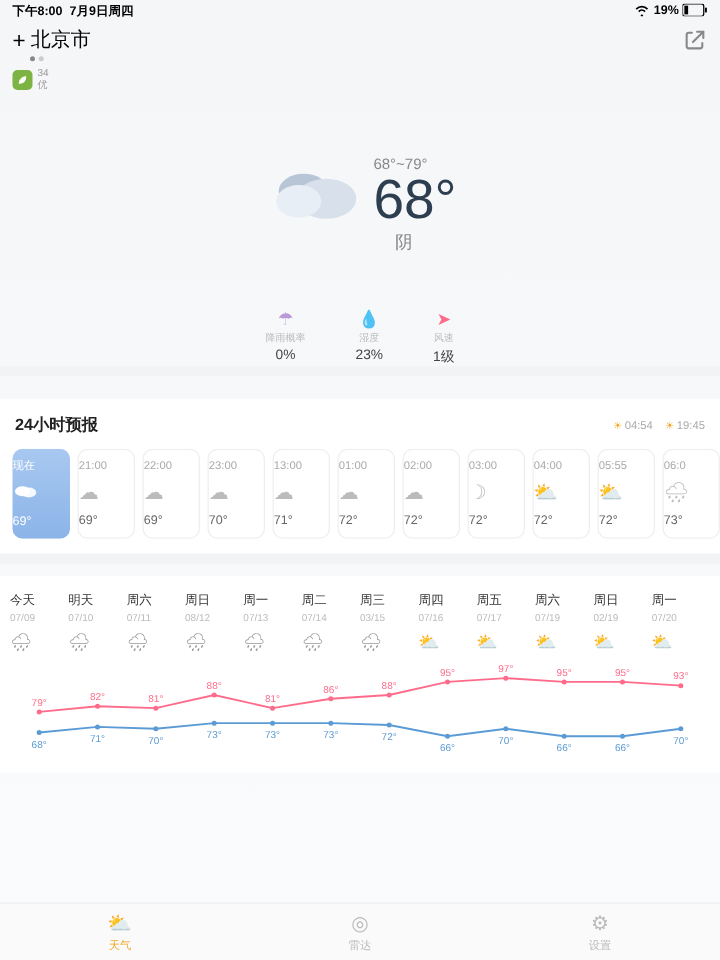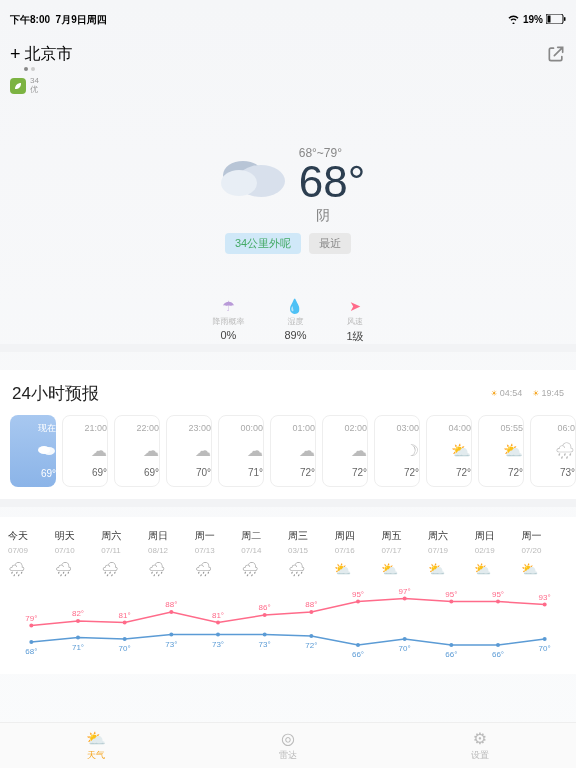--- a/index.html
+++ b/index.html
@@ -1,17 +1,17 @@
 <!DOCTYPE html>
 <html><head>
 <meta charset="utf-8">
 <style>
 *{margin:0;padding:0;box-sizing:border-box;font-family:-apple-system,"PingFang SC",sans-serif}
 body{width:576px;height:768px;overflow:hidden;background:linear-gradient(180deg,#f5f6f8 0%,#fafbfc 100%);position:relative}
-.status-bar{display:flex;justify-content:space-between;align-items:center;padding:13px 10px;font-size:10px;font-weight:600;color:#000}
+.status-bar{display:flex;justify-content:space-between;align-items:center;padding:2px 10px;font-size:10px;font-weight:600;color:#000}
 .status-right{display:flex;align-items:flex-start;gap:3px}
 .header{display:flex;justify-content:space-between;align-items:flex-start;padding:4px 10px}
 .location{display:flex;flex-direction:column;gap:2px}
 .loc-row{display:flex;align-items:center;gap:4px;font-size:16px;font-weight:500}
 .plus{font-size:18px;font-weight:300}
 .dots{display:flex;gap:3px;margin-left:14px}
 .dot{width:4px;height:4px;border-radius:50%;background:#ccc}
 .dot.active{background:#888}
 .share-btn{width:20px;height:20px;color:#666}
 .aqi{display:flex;align-items:center;gap:4px;margin:2px 0 0 10px}
@@ -32,25 +32,25 @@
 .metrics{display:flex;justify-content:center;gap:40px;margin-top:44px}
 .metric{display:flex;flex-direction:column;align-items:center;gap:2px}
 .metric-icon{height:16px;font-size:14px}
 .metric-label{font-size:8px;color:#bbb}
 .metric-val{font-size:11px;color:#444;font-weight:500}
 .rain-i{color:#b99ad8}
 .hum-i{color:#5bb4e8}
 .wind-i{color:#ff6b8a}
 .section{margin-top:18px;background:#fff;padding:12px 0}
 .sec-head{display:flex;justify-content:space-between;align-items:center;padding:0 12px;margin-bottom:10px}
-.sec-title{font-size:17px;font-weight:400;color:#222}
+.sec-title{font-size:13px;font-weight:700;color:#222}
 .sun-times{display:flex;gap:10px;font-size:9px;color:#aaa}
 .sun-times span::before{content:"☀";color:#f5a623;margin-right:2px;font-size:8px}
 .hourly{display:flex;gap:6px;padding:0 10px;overflow:hidden}
-.hour-card{flex:0 0 46px;height:72px;border:1px solid #eee;border-radius:8px;display:flex;flex-direction:column;align-items:flex-end;justify-content:space-around;padding:4px 0;font-size:9px}
+.hour-card{flex:0 0 46px;height:72px;border:1px solid #eee;border-radius:8px;display:flex;flex-direction:column;align-items:flex-start;justify-content:space-around;padding:4px 0;font-size:9px}
 .hour-card.now{background:linear-gradient(180deg,#a8c8f0,#8bb4e8);color:#fff;border:none}
 .hour-card .ht{color:#aaa;font-size:9px}
 .hour-card.now .ht{color:#fff}
 .hour-card .hi{font-size:16px;color:#bbb}
 .hour-card.now .hi{color:#fff}
 .hour-card .htemp{font-size:10px;color:#666}
 .hour-card.now .htemp{color:#fff;font-weight:500}
 .daily-sec{margin-top:10px}
 .daily-head .chev{color:#ccc;font-size:16px}
 .daily{display:flex;padding:0 8px;position:relative}
@@ -128,36 +128,32 @@
           <ellipse cx="50" cy="36" rx="24" ry="16" fill="#d8e0ec"></ellipse>
           <ellipse cx="28" cy="38" rx="18" ry="13" fill="#e8eef5"></ellipse>
         </svg>
     </div>
     <div class="hero-temps">
       <div class="range">68°~79°</div>
       <div class="big-temp">68°</div>
     </div>
   </div>
   <div class="cond">阴</div>
-  <div class="loc-chips">
-    <div class="chip">34公里外呢</div>
-    <div class="chip near">最近</div>
-  </div>
 </div>
 
 <div class="metrics">
   <div class="metric">
     <div class="metric-icon rain-i">☂</div>
     <div class="metric-label">降雨概率</div>
     <div class="metric-val">0%</div>
   </div>
   <div class="metric">
     <div class="metric-icon hum-i">💧</div>
     <div class="metric-label">湿度</div>
-    <div class="metric-val">89%</div>
+    <div class="metric-val">23%</div>
   </div>
   <div class="metric">
     <div class="metric-icon wind-i">➤</div>
     <div class="metric-label">风速</div>
     <div class="metric-val">1级</div>
   </div>
 </div>
 
 <div class="divider"></div>
 
@@ -187,21 +183,21 @@
         <div class="ht">22:00</div>
         <div class="hi">☁</div>
         <div class="htemp">69°</div>
       </div>
       <div class="hour-card">
         <div class="ht">23:00</div>
         <div class="hi">☁</div>
         <div class="htemp">70°</div>
       </div>
       <div class="hour-card">
-        <div class="ht">00:00</div>
+        <div class="ht">13:00</div>
         <div class="hi">☁</div>
         <div class="htemp">71°</div>
       </div>
       <div class="hour-card">
         <div class="ht">01:00</div>
         <div class="hi">☁</div>
         <div class="htemp">72°</div>
       </div>
       <div class="hour-card">
         <div class="ht">02:00</div>

